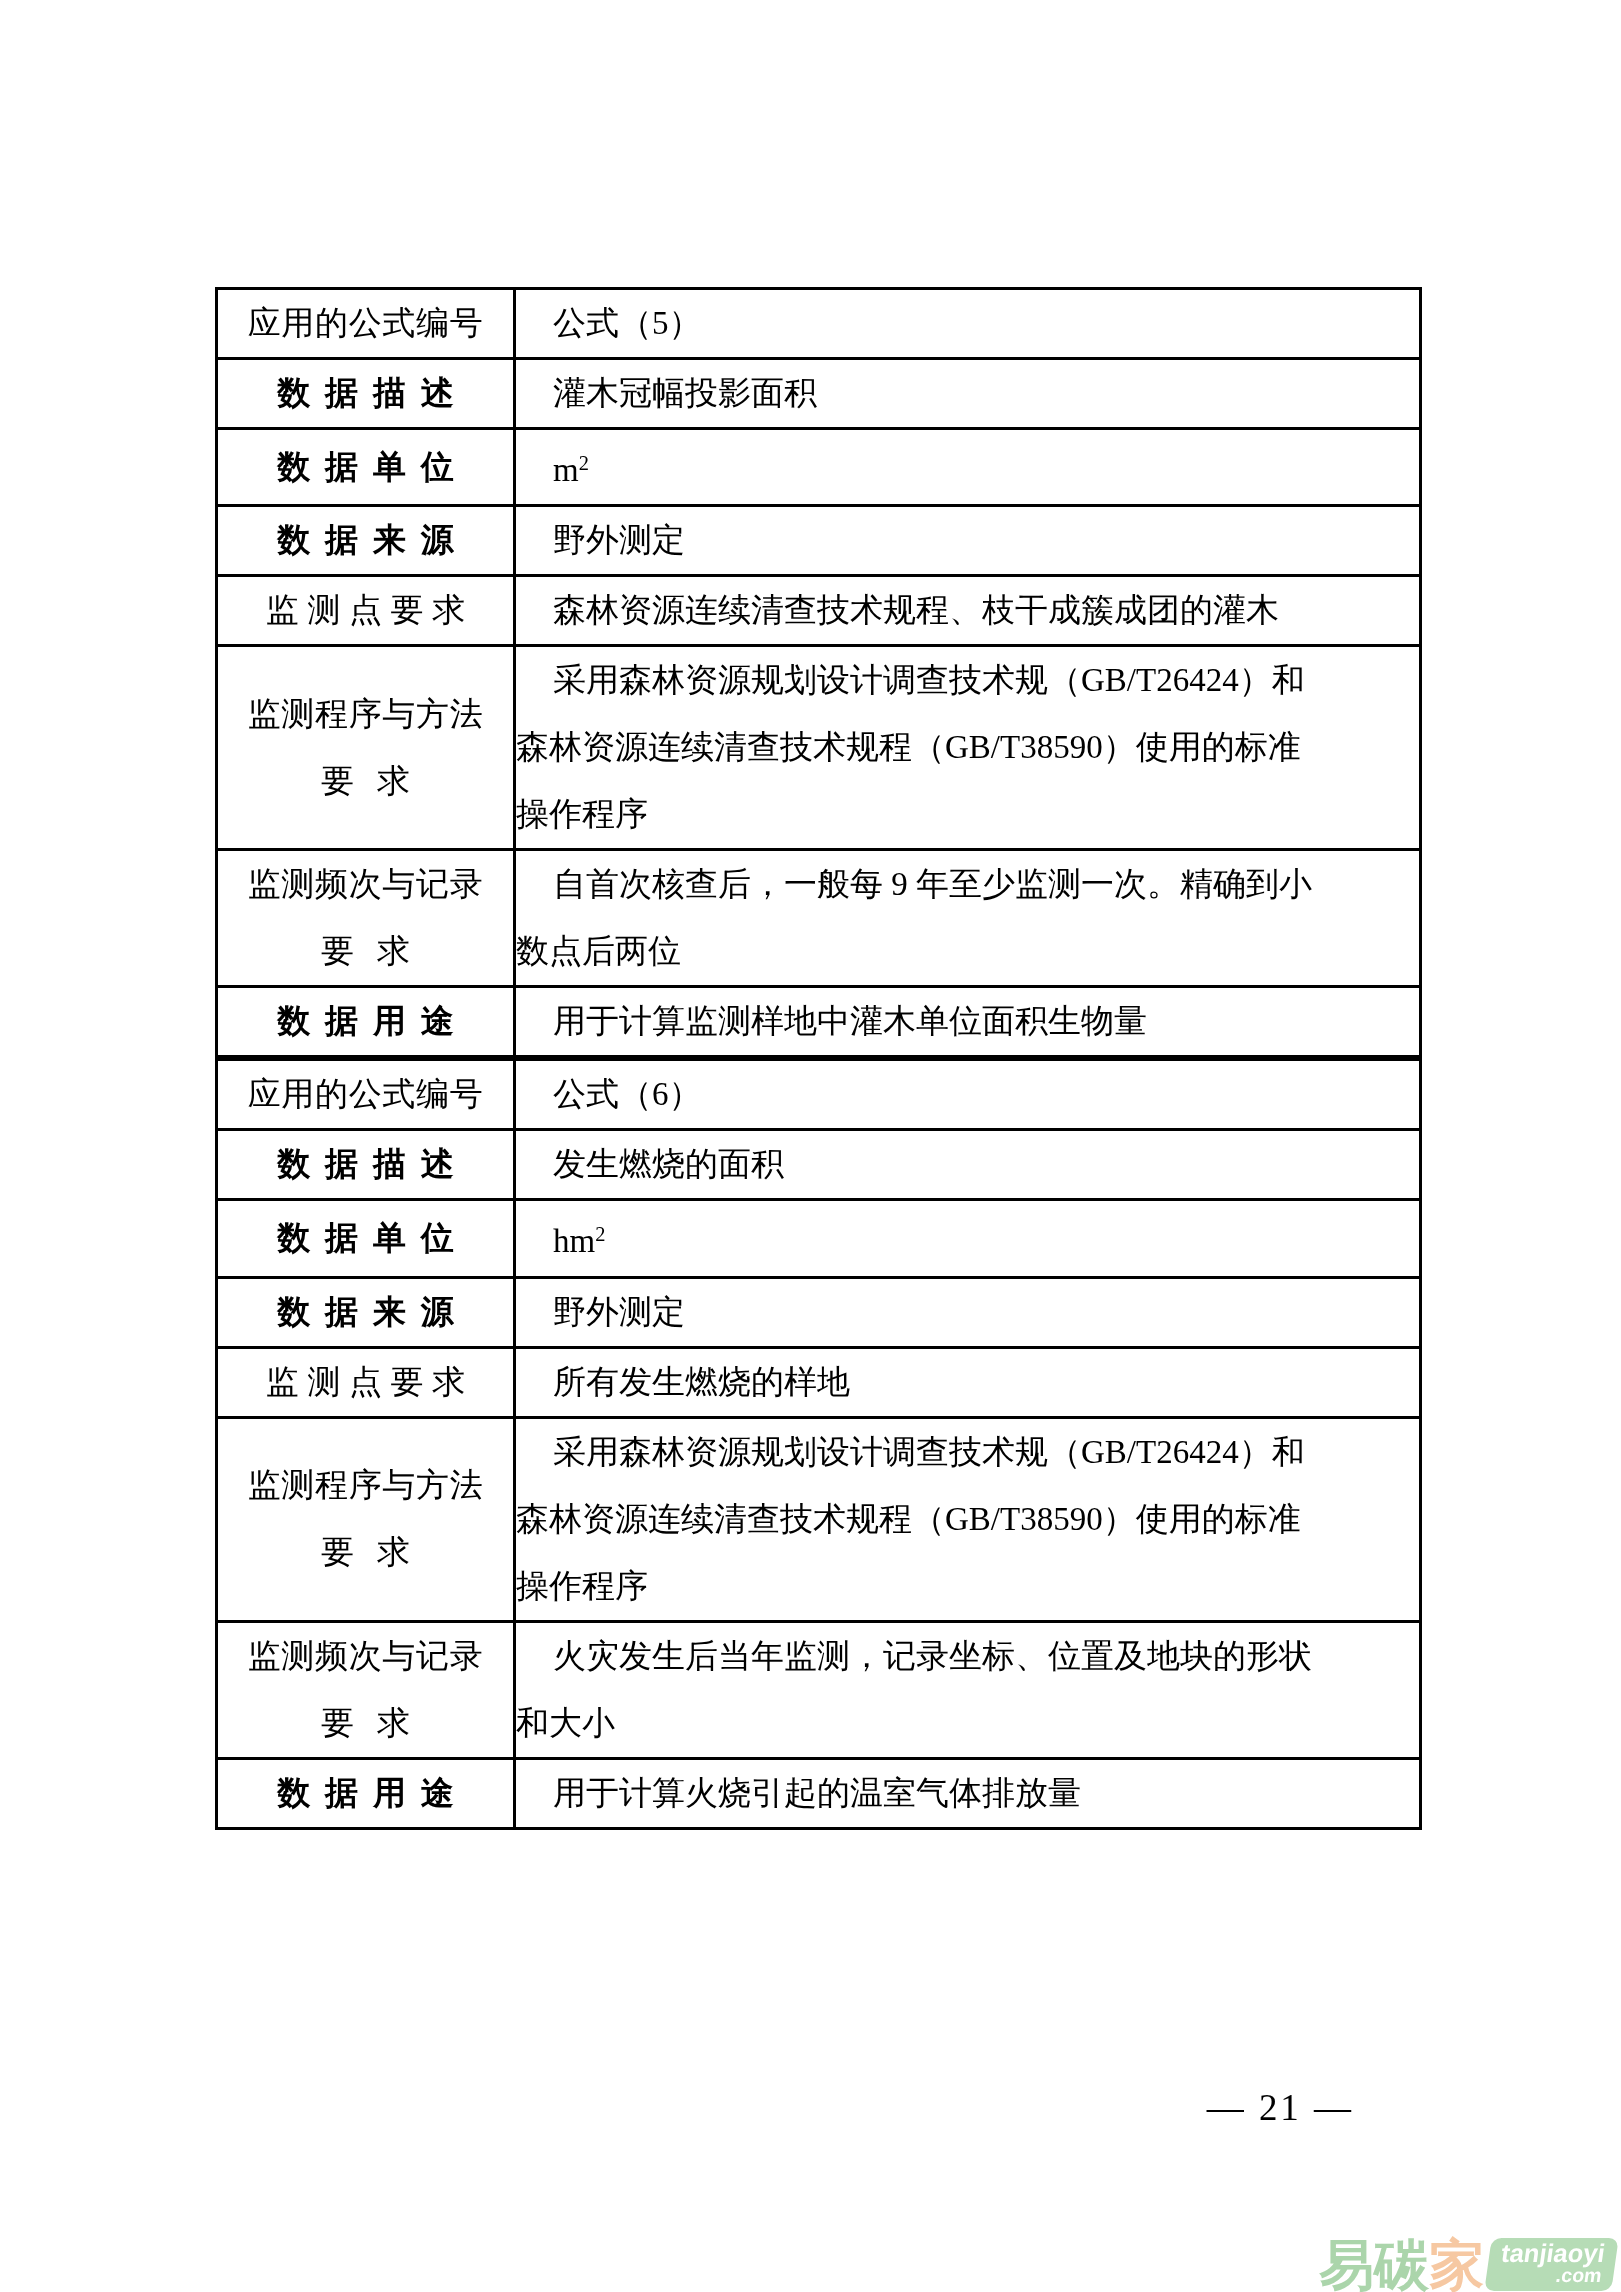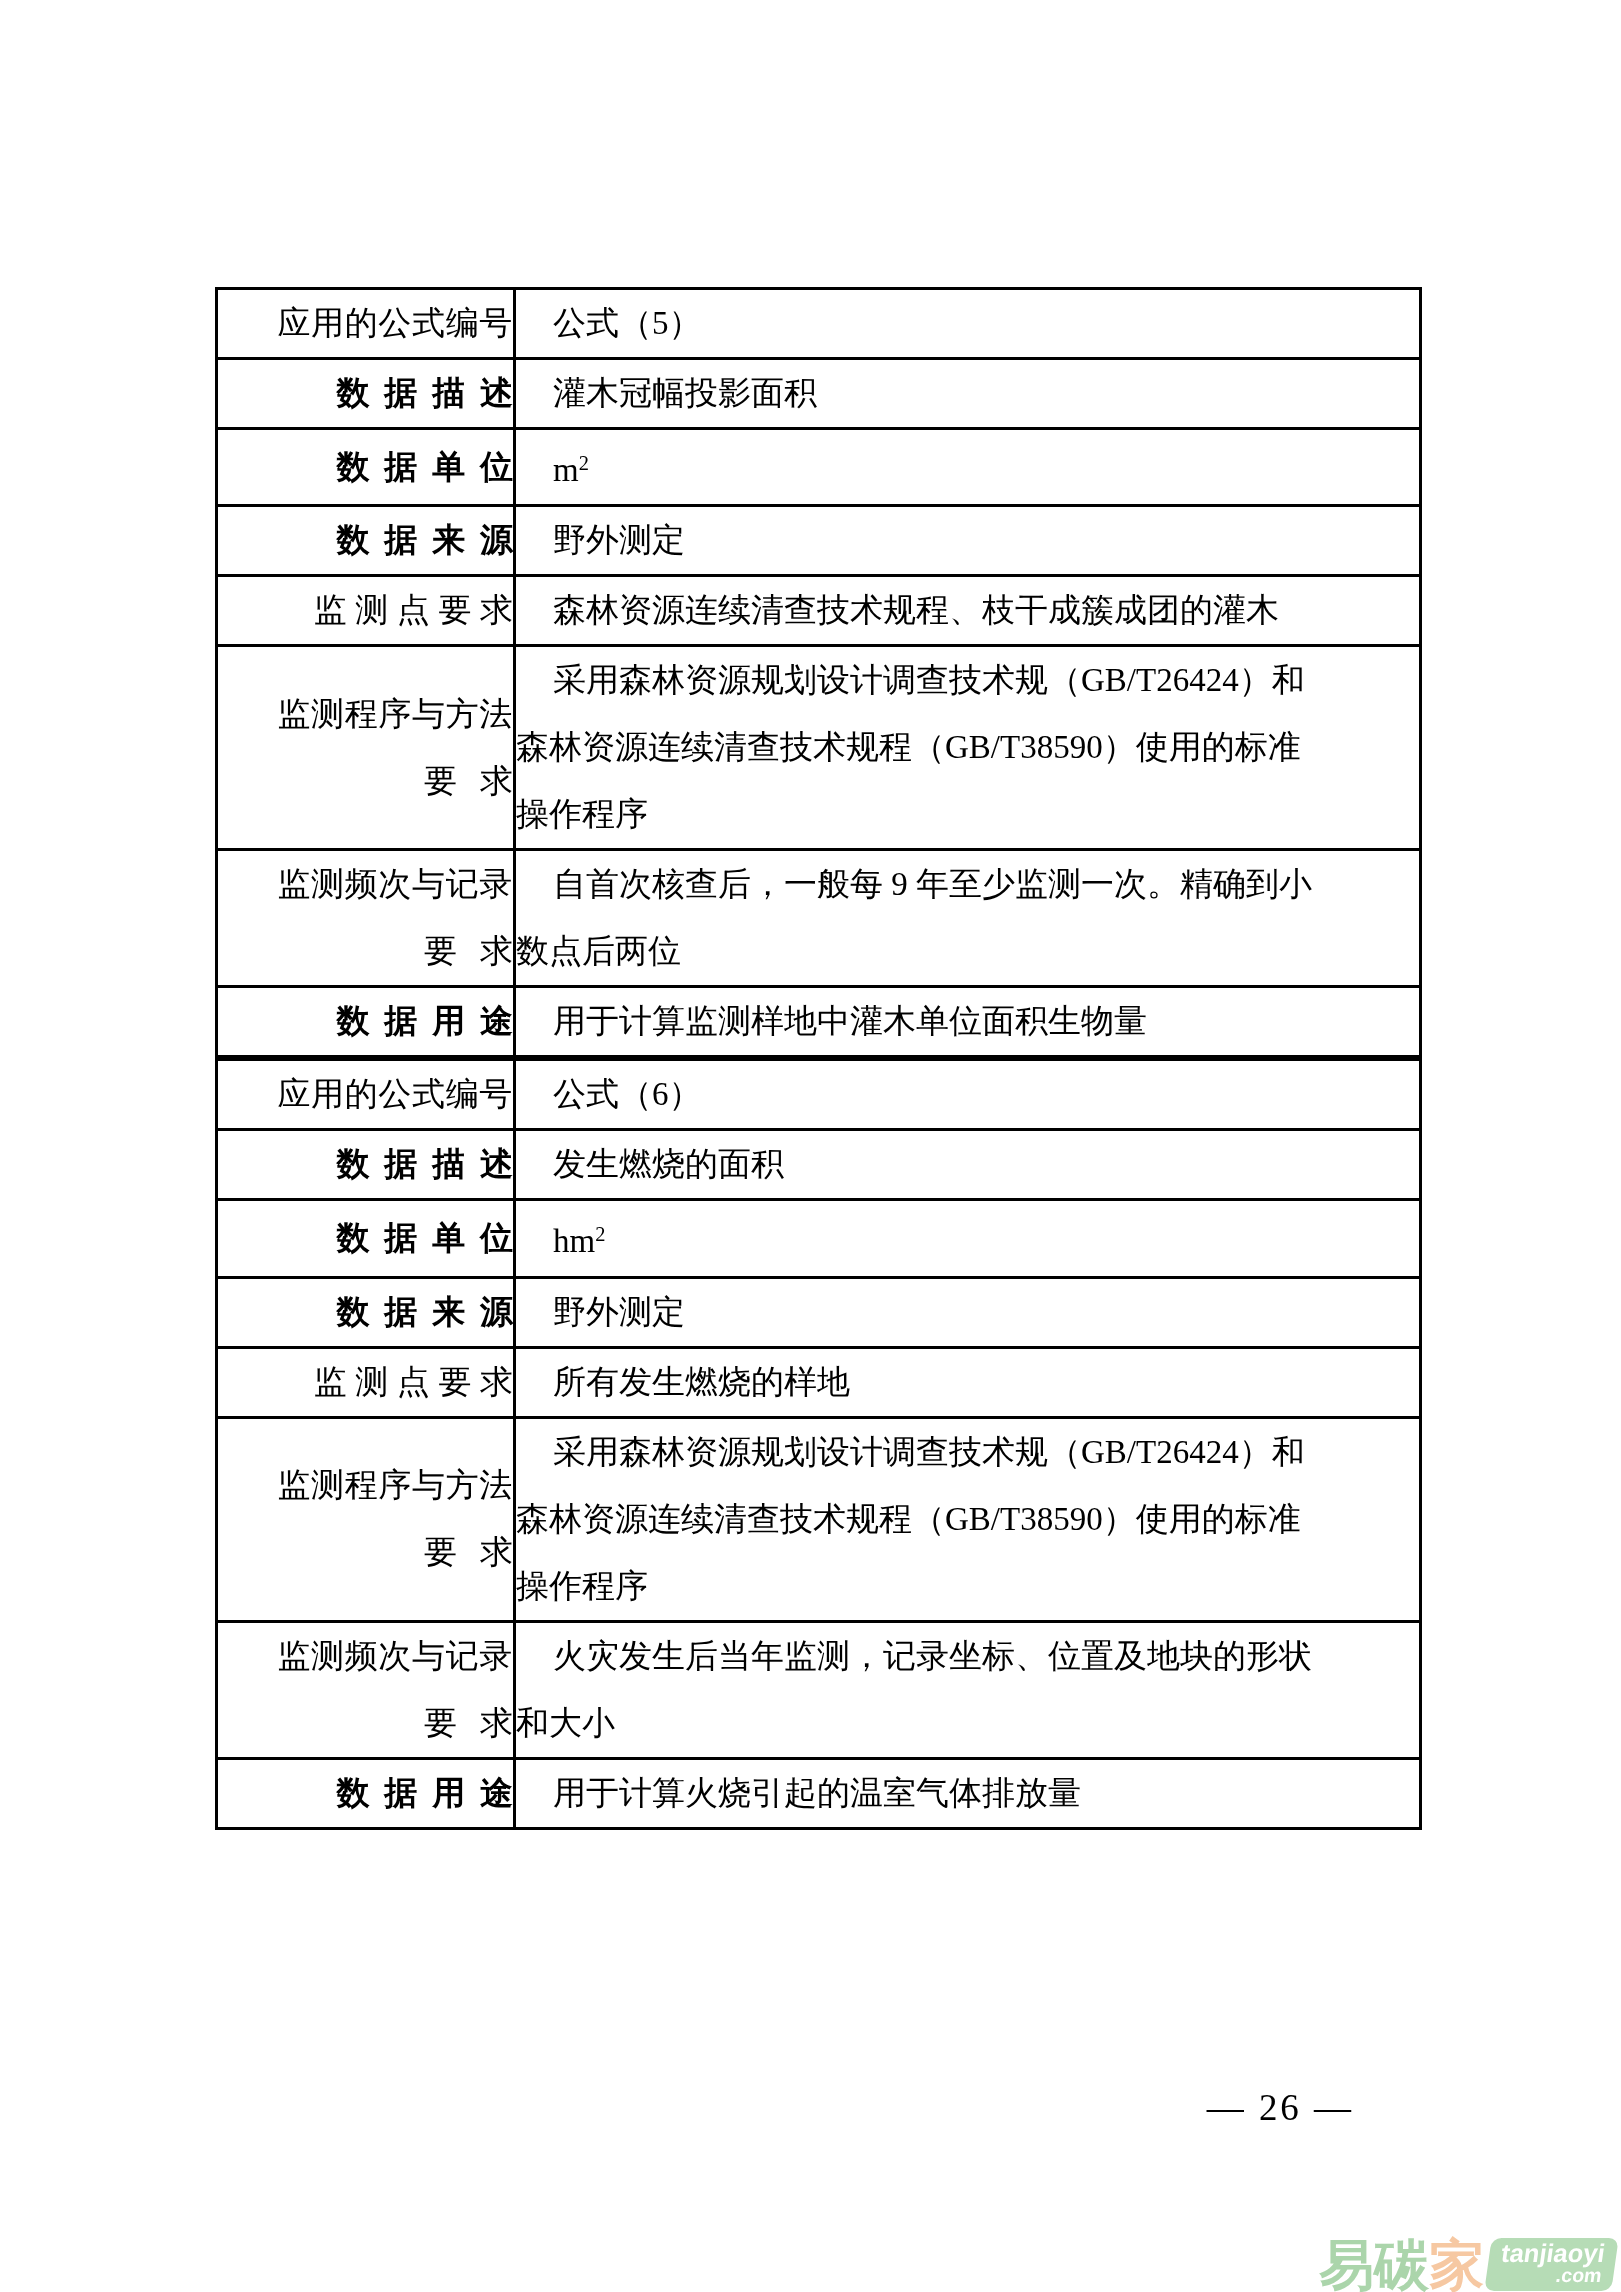--- a/index.html
+++ b/index.html
@@ -21,21 +21,21 @@
     table-layout:fixed;
     width:1207px;
   }
   table.param-table td{
     border:3.9px solid #000;
     padding:0;
     vertical-align:middle;
     font-size:33px;
   }
   td.lbl{width:295px;text-align:center;}
-  .lbl-line{line-height:67px;white-space:nowrap;text-align:right;}
+  .lbl-line{line-height:67px;white-space:nowrap;}
   .ls2{letter-spacing:0.70em;margin-right:-0.70em;}
   .ls4{letter-spacing:0.45em;margin-right:-0.45em;font-weight:bold;}
   .ls5{letter-spacing:0.26em;margin-right:-0.26em;}
   .ls7{letter-spacing:0.02em;}
   td.val{padding:0 7.8px;margin-top:29px;}
   .val-block{
     display:block;
     white-space:pre-wrap;
     text-indent:37px;
     line-height:67px;
@@ -234,21 +234,21 @@
             </td>
             <td class="val">
               <span class="val-block"><span>用于计算火烧引起的温室气体排放量</span></span>
             </td>
           </tr>
         </tbody>
     </table>
 
   </div>
 
-  <div class="page-number">— 26 —</div>
+  <div class="page-number">— 21 —</div>
 
   <div class="watermark">
       <span class="wm-char" style="color: rgb(171, 213, 171);">易</span>
       <span class="wm-char" style="color: rgb(171, 213, 171);">碳</span>
       <span class="wm-char" style="color: rgb(246, 200, 162);">家</span>
       <span class="wm-badge" style="background: rgb(182, 220, 182); color: rgb(255, 255, 255);">
         <span class="l1">tanjiaoyi</span>
         <span class="l2">.com</span>
       </span>
     </div>

